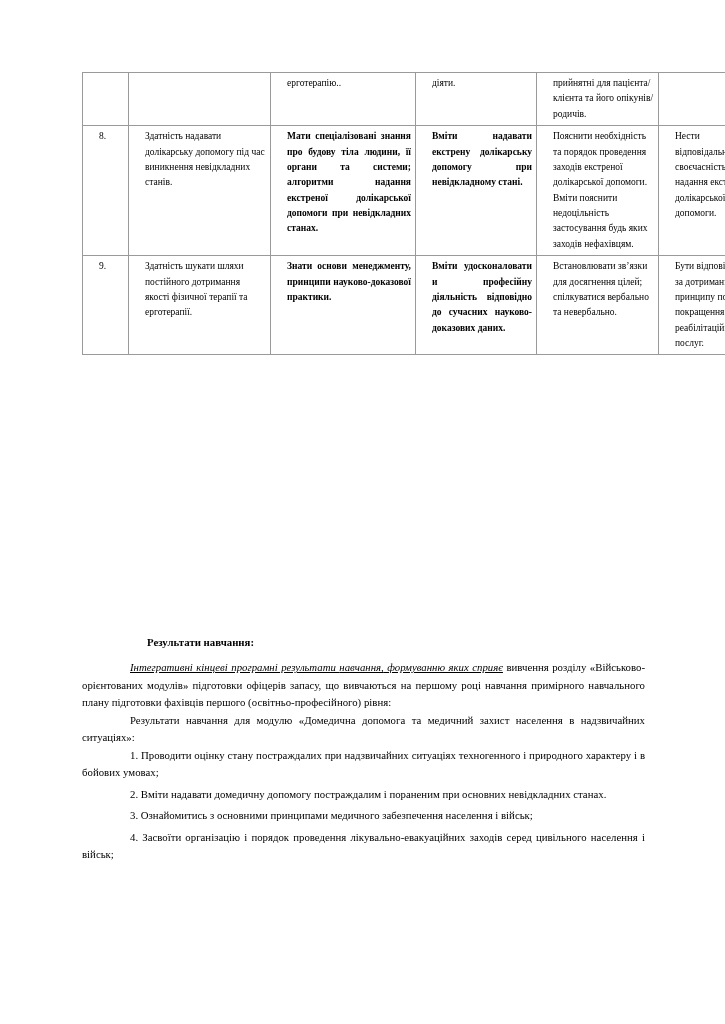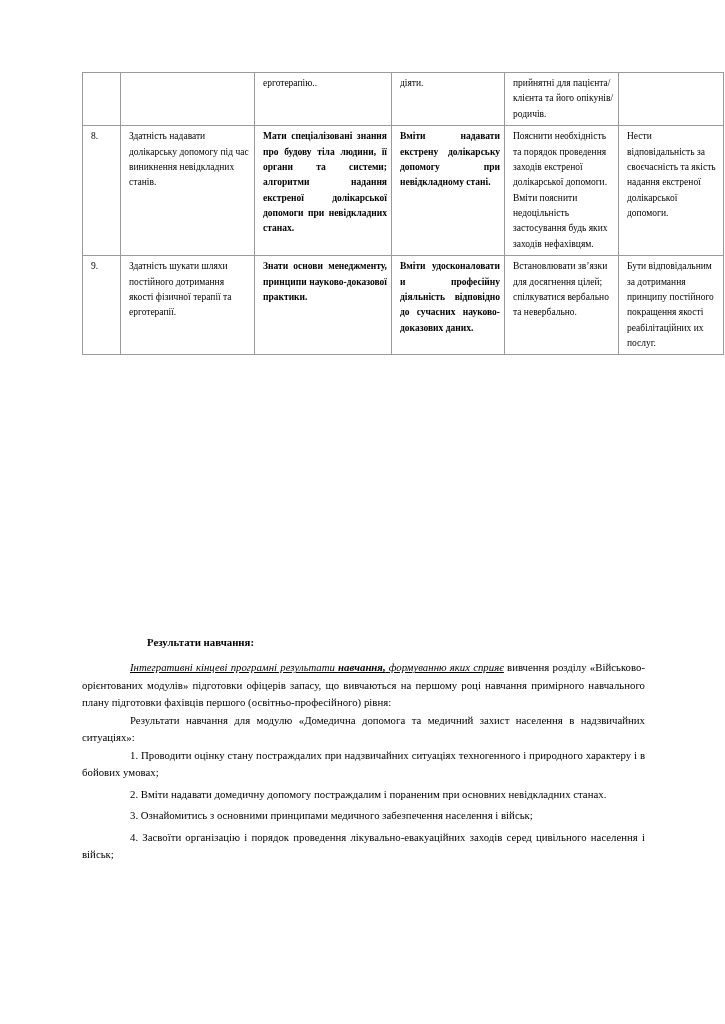--- a/index.html
+++ b/index.html
@@ -28,21 +28,21 @@
     position: absolute;
     left: 82px;
     top: 72px;
     width: 563px;
     border-collapse: collapse;
     table-layout: fixed;
   }
   .comp-table td {
     border: 1px solid #9a9a9a;
     vertical-align: top;
-    padding: 3px 4px 3px 8px;
+    padding: 3px 4px 3px 16px;
     font-size: 9.5px;
     line-height: 1.62;
     font-family: "Liberation Serif", "DejaVu Serif", serif;
     word-wrap: break-word;
     overflow-wrap: break-word;
   }
   .col-num   { width: 25px;  text-align: left; vertical-align: bottom; }
   .col-a     { width: 121px; }
   .col-b     { width: 124px; text-align: justify; }
   .col-c     { width: 100px; text-align: justify; }
@@ -79,21 +79,21 @@
     margin-bottom: 8px;
   }
   p.spaced { margin-top: 4px; }
   p.tight  { margin-top: 0px; }
 
   .ital-underline {
     font-style: italic;
     text-decoration: underline;
   }
   .ital-underline .bolded {
-    font-weight: bold;
+    font-weight: normal;
   }
 
   
   .page-number {
     position: absolute;
     left: 0;
     top: 1024px;
     width: 725px;
     text-align: center;
     font-family: "Liberation Sans", "DejaVu Sans", sans-serif;

